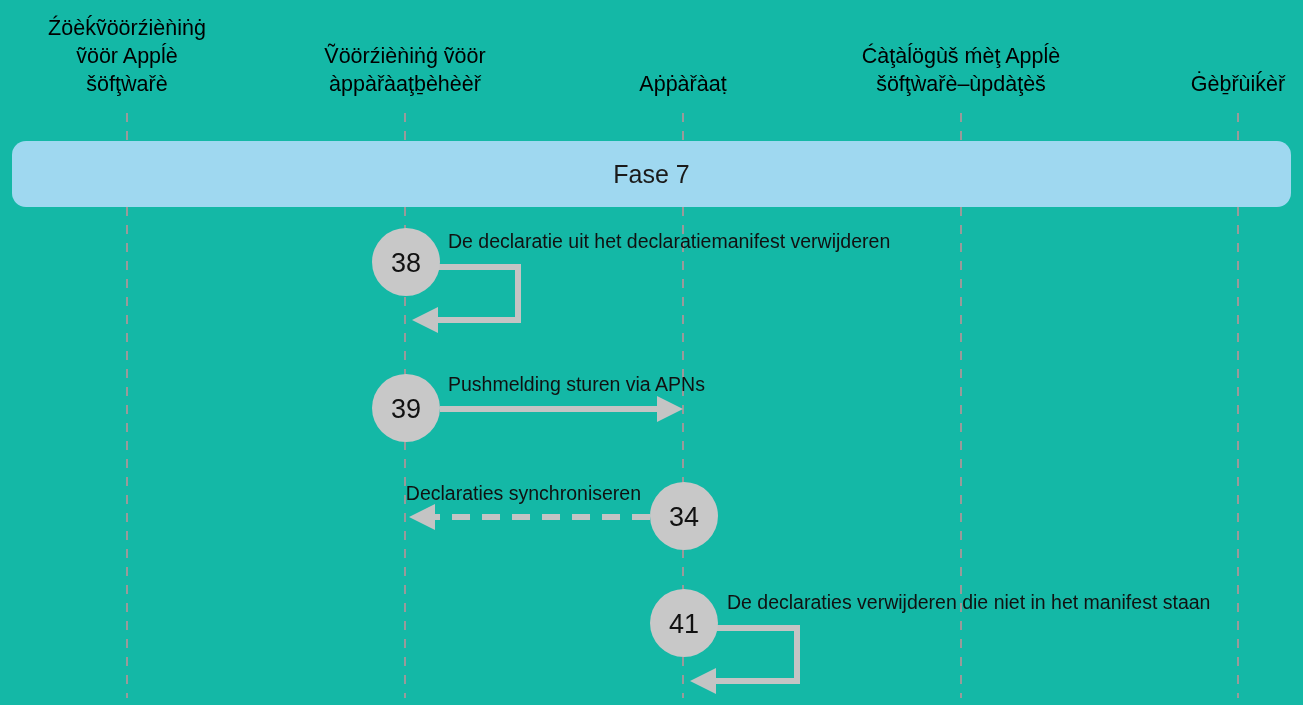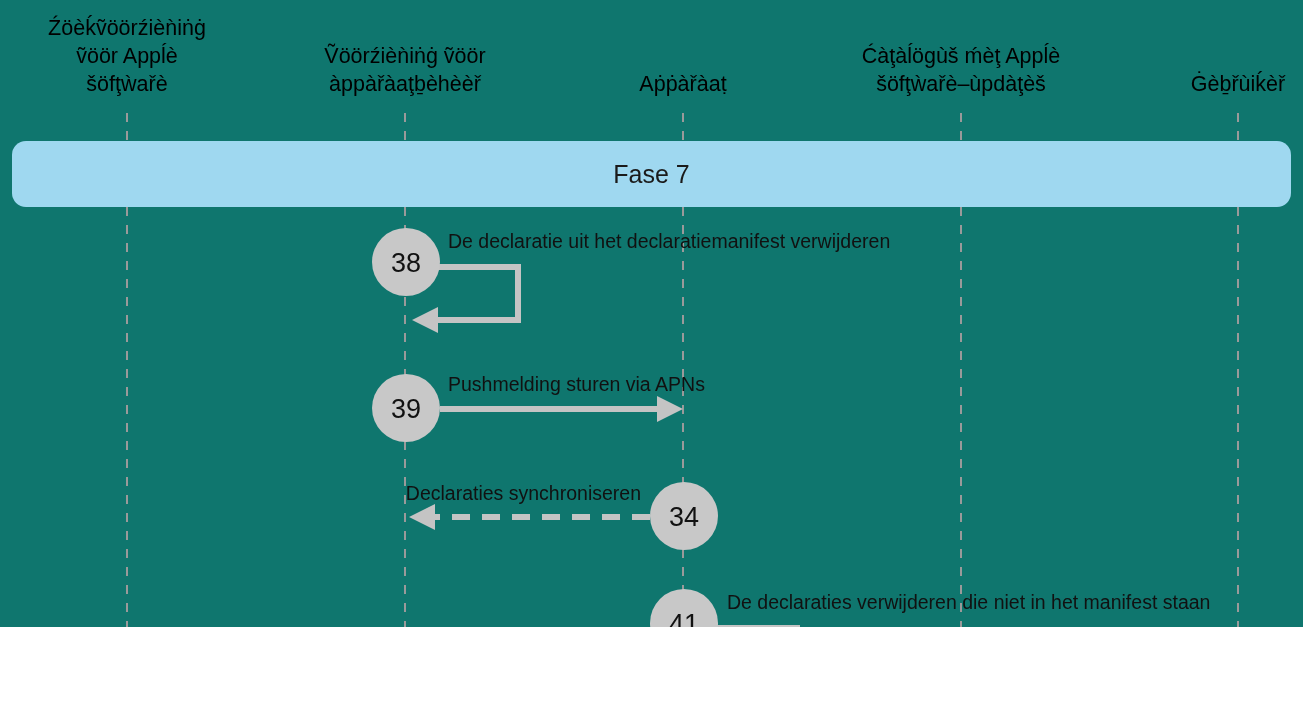--- a/index.html
+++ b/index.html
@@ -8,23 +8,23 @@
     padding: 0;
     background: #ffffff;
   }
   body {
     font-family: "Liberation Sans", sans-serif;
     color: #000000;
   }
   #diagram-root {
     position: relative;
     width: 1303px;
-    height: 627px;
+    height: 705px;
     overflow: hidden;
-    background: #0f766e;
+    background: #14b8a6;
   }
   #diagram-svg {
     position: absolute;
     top: 0;
     left: 0;
     width: 1303px;
     height: 705px;
     display: block;
   }
   .lane-header-text {

